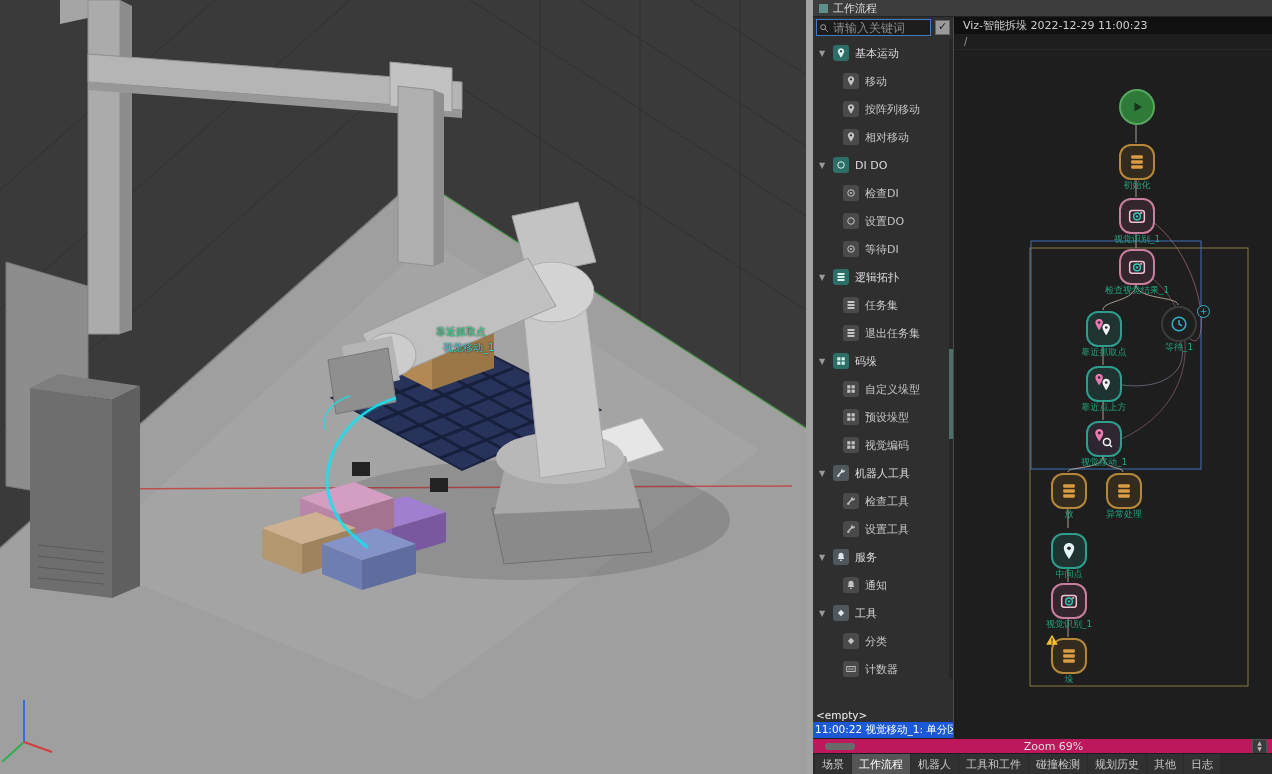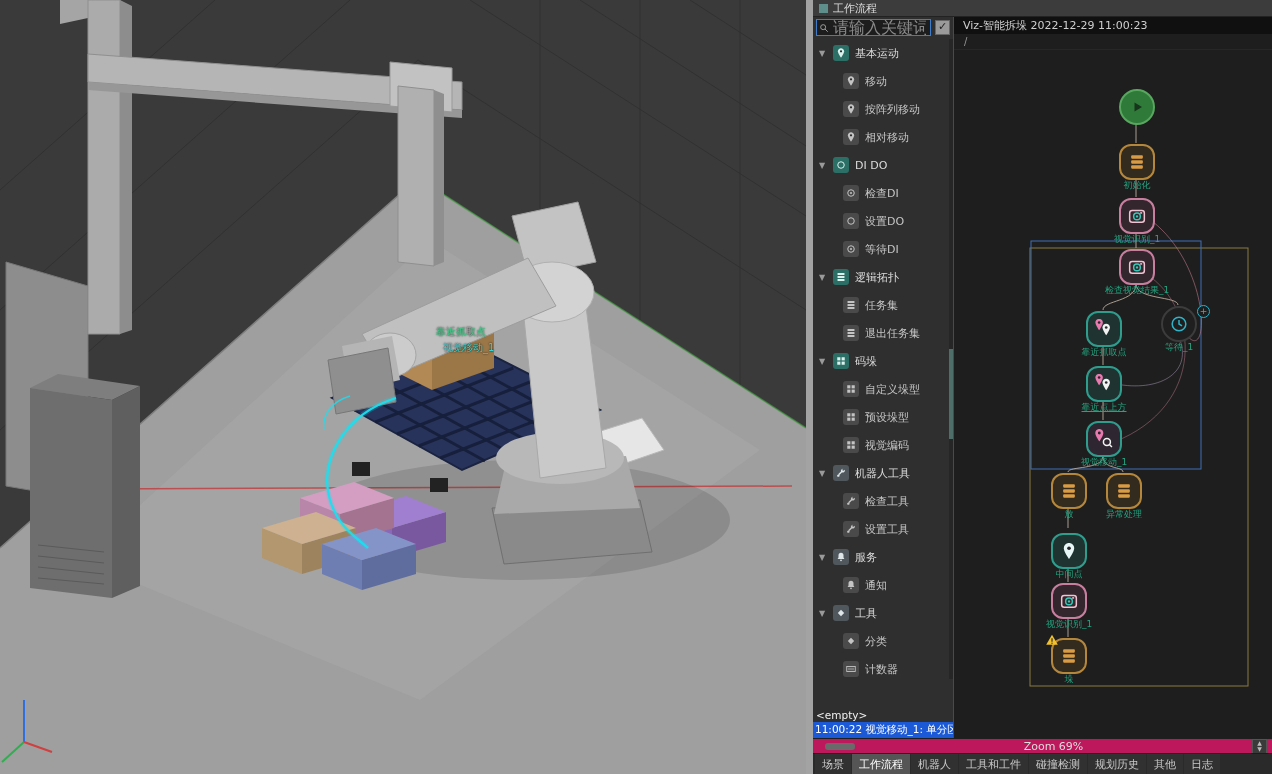--- a/index.html
+++ b/index.html
@@ -12,21 +12,21 @@
   .vp-label-bottom{left:443px;top:341px;color:#35d6d6;}
   
   .side{width:466px;display:flex;flex-direction:column;background:#2f2f2f;border-left:7px solid #a3a3a3;flex:none;}
   .side-title{height:16px;background:#3c3c3c;color:#ddd;font-size:11px;display:flex;align-items:center;gap:5px;padding:0 6px;flex:none;border-bottom:1px solid #222;}
   .side-title-icon{width:9px;height:9px;background:#5f8f8a;flex:none;}
   .side-body{flex:1;display:flex;min-height:0;}
   
   .lib{width:140px;flex:none;display:flex;flex-direction:column;background:#2f2f2f;position:relative;min-height:0;}
   .search-row{display:flex;align-items:center;gap:4px;padding:2px 3px;flex:none;}
   .search-box{flex:1;display:flex;align-items:center;background:#1d1d1d;border:1px solid #3d7cc9;height:15px;padding:0 2px;gap:2px;min-width:0;}
-  .search-box input{background:transparent;border:none;outline:none;color:#ccc;font-size:16px;width:100%;min-width:0;font-family:inherit;}
+  .search-box input{background:transparent;border:none;outline:none;color:#ccc;font-size:12px;width:100%;min-width:0;font-family:inherit;}
   .search-box input::placeholder{color:#8a8a8a;}
   .lib-checkbox{width:13px;height:13px;background:#9a9a9a;border:1px solid #666;color:#222;font-size:11px;line-height:12px;text-align:center;flex:none;}
   .tree{flex:1;overflow:hidden;padding-top:1px;min-height:0;}
   .t-group,.t-item{height:28px;display:flex;align-items:center;gap:6px;font-size:11px;cursor:default;}
   .t-group{padding-left:6px;color:#dcdcdc;}
   .t-item{padding-left:30px;color:#c6c6c6;}
   .t-arrow{color:#9a9a9a;font-size:8px;width:8px;flex:none;}
   .t-badge{width:16px;height:16px;border-radius:3px;display:flex;align-items:center;justify-content:center;flex:none;}
   .badge-teal{background:#2c6f67;}
   .badge-gray{background:#50585e;}
@@ -504,21 +504,21 @@
               <svg width="20" height="20" viewBox="0 0 24 24">
                 <g transform="translate(-2.5,-2) scale(0.72)">
                   <path d="M12 2.5C8.6 2.5 5.8 5.2 5.8 8.6 5.8 13 12 21.5 12 21.5S18.2 13 18.2 8.6C18.2 5.2 15.4 2.5 12 2.5Z" fill="#e87ab0"></path>
                   <circle cx="12" cy="8.7" r="2.2" fill="#26262b"></circle>
                 </g>
                 <g transform="translate(6,4) scale(0.72)">
                   <path d="M12 2.5C8.6 2.5 5.8 5.2 5.8 8.6 5.8 13 12 21.5 12 21.5S18.2 13 18.2 8.6C18.2 5.2 15.4 2.5 12 2.5Z" fill="#f2f2f2"></path>
                   <circle cx="12" cy="8.7" r="2.2" fill="#26262b"></circle>
                 </g>
               </svg>
-              <span class="node-label" style="color: rgb(35, 164, 127); text-decoration: underline;">靠近点上方</span>
+              <span class="node-label" style="color: rgb(35, 164, 127);">靠近点上方</span>
             </div>
             <div class="node" style="left: 149px; top: 388px; border-color: rgb(47, 157, 142); background: rgb(46, 38, 48);">
               <svg width="20" height="20" viewBox="0 0 24 24">
                 <g transform="translate(-3,-2) scale(0.78)">
                   <path d="M12 2.5C8.6 2.5 5.8 5.2 5.8 8.6 5.8 13 12 21.5 12 21.5S18.2 13 18.2 8.6C18.2 5.2 15.4 2.5 12 2.5Z" fill="#e87ab0"></path>
                   <circle cx="12" cy="8.7" r="2.2" fill="#26262b"></circle>
                 </g>
                 <circle cx="15.5" cy="15.5" r="4.2" fill="none" stroke="#f2f2f2" stroke-width="1.8"></circle>
                 <path d="M18.5 18.5L21.5 21.5" stroke="#f2f2f2" stroke-width="1.8"></path>
               </svg>

